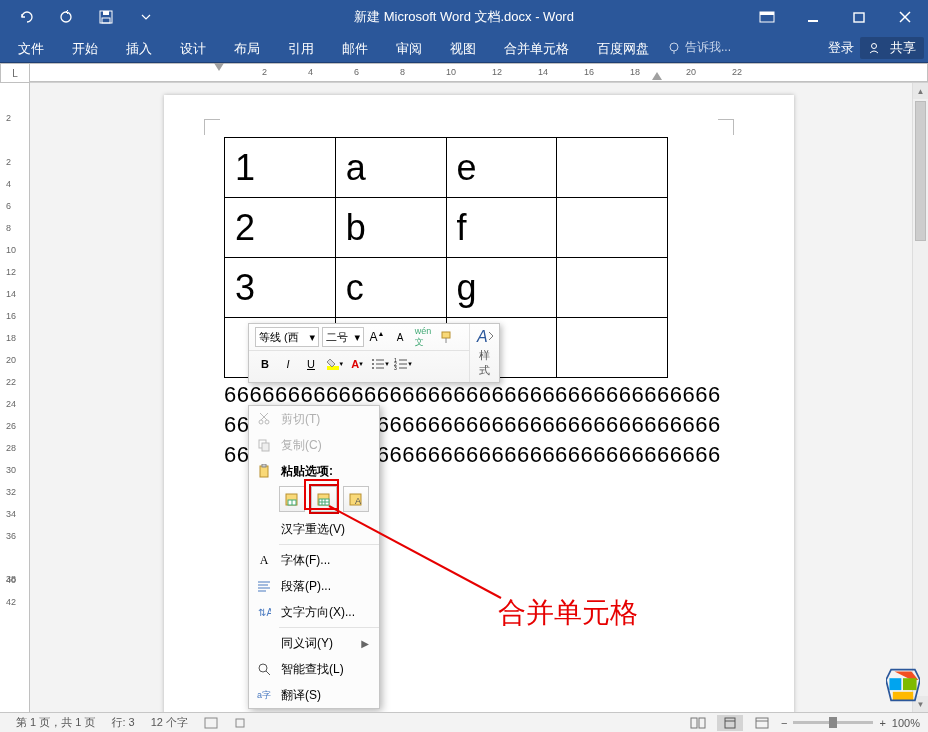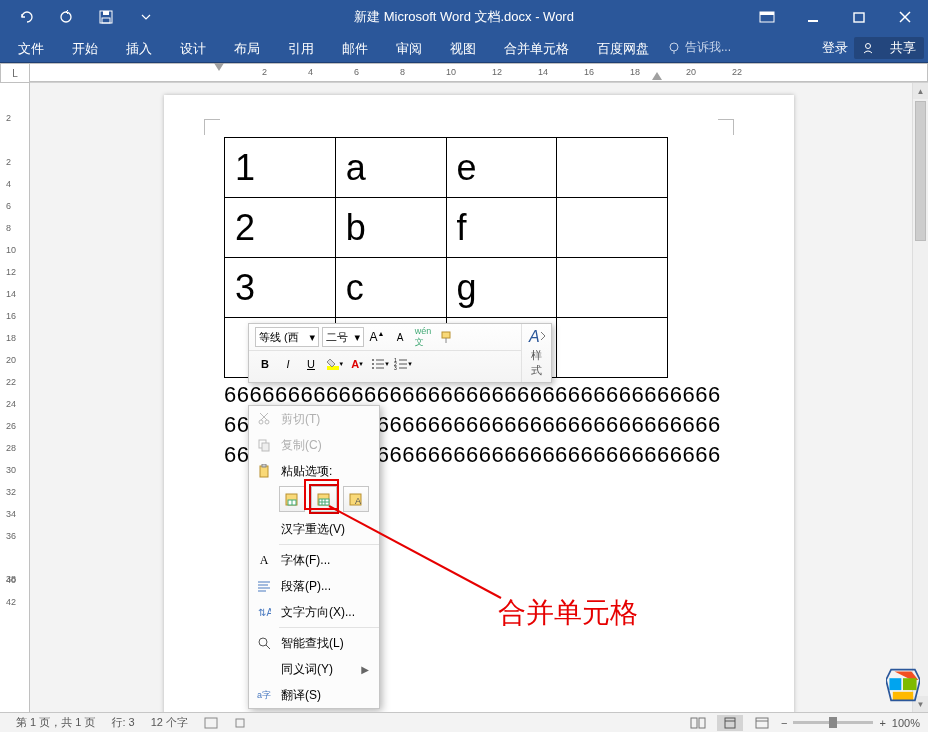--- a/index.html
+++ b/index.html
@@ -11,21 +11,21 @@
 .qat .btn { width: 40px; height: 33px; display: flex; align-items: center; justify-content: center; }
 .title { position: absolute; left: 0; right: 0; text-align: center; pointer-events: none; font-size: 13px; }
 .winctl { margin-left: auto; display: flex; }
 .winctl .btn { width: 46px; height: 33px; display: flex; align-items: center; justify-content: center; }
 
 
 .ribbon { height: 30px; background: #2b579a; display: flex; align-items: center; color: #fff; font-size: 13px; padding: 0 4px; border-bottom: 1px solid #1e3f73; }
 .ribbon .tab { padding: 0 14px; height: 28px; line-height: 28px; cursor: pointer; margin-top: 2px; }
 .ribbon .tell { color: #c8d5ea; font-size: 12px; margin-left: 4px; display: flex; align-items: center; gap: 4px; }
 .ribbon .right { margin-left: auto; display: flex; align-items: center; gap: 6px; }
-.ribbon .share { background: #23467d; padding: 2px 8px; border-radius: 2px; display: flex; align-items: center; gap: 16px; }
+.ribbon .share { background: #23467d; padding: 2px 8px; border-radius: 2px; display: flex; align-items: center; gap: 10px; }
 
 
 .rulerbar { height: 20px; background: #f3f3f3; border-bottom: 1px solid #d0d0d0; position: relative; display:flex; }
 .rulerbar .corner { width: 30px; height: 20px; border: 1px solid #c0c0c0; background: #fff; font-size: 10px; display: flex; align-items: center; justify-content: center; color:#666; }
 .hruler { flex: 1; position: relative; background: #fff; border: 1px solid #c0c0c0; border-left: none; font-size: 9px; color: #666; }
 .hruler .tick { position: absolute; top: 3px; }
 .hruler .marker { position: absolute; top: -1px; width: 10px; height: 10px; }
 
 
 .workarea { position: absolute; top: 83px; left: 0; right: 0; bottom: 20px; background: #f3f3f3; display: flex; }
@@ -38,21 +38,21 @@
 .page .crop.tr { top:24px; right:60px; border-left:none; border-bottom:none; }
 
 
 .doc-table { border-collapse: collapse; margin-top: 2px; width: 444px; }
 .doc-table td { border: 1px solid #000; padding: 8px 10px; font-size: 36px; font-weight: 300; height: 60px; vertical-align: middle; width:111px;}
 .doc-table td.sm { font-size: 10px; color: #999; }
 
 .sixes { font-size: 22px; letter-spacing: 0.5px; margin-top: 4px; white-space: nowrap; }
 
 
-.minitb { position: absolute; left: 248px; top: 323px; width: 304px; background: linear-gradient(#fefefe, #f4f4f4); border: 1px solid #c6c6c6; box-shadow: 2px 2px 6px rgba(0,0,0,.25); font-size: 11px; }
+.minitb { position: absolute; left: 248px; top: 323px; width: 252px; background: linear-gradient(#fefefe, #f4f4f4); border: 1px solid #c6c6c6; box-shadow: 2px 2px 6px rgba(0,0,0,.25); font-size: 11px; }
 .minitb .row { display: flex; align-items: center; padding: 3px 6px; gap: 3px; }
 .minitb .sep { border-top: 1px solid #e2e2e2; }
 .minitb select, .minitb .combo { border: 1px solid #c6c6c6; font-size: 11px; height: 20px; }
 .minitb .combo { width: 64px; padding: 0 3px; display:flex; align-items:center; justify-content:space-between; background:#fff;}
 .minitb .ic { width: 20px; height: 20px; display:flex; align-items:center; justify-content:center; border:1px solid transparent; }
 .minitb .styles { width: 30px; text-align: center; font-size: 11px; color:#555; display:flex; flex-direction:column; align-items:center; gap:2px; border-left:1px solid #e2e2e2; padding:4px 6px; margin-left:auto;}
 
 
 .ctxmenu { position: absolute; left: 248px; top: 405px; width: 132px; background: #fcfcfc; border: 1px solid #c6c6c6; box-shadow: 2px 2px 8px rgba(0,0,0,.3); font-size: 12px; }
 .ctxmenu .mi { display: flex; align-items: center; height: 26px; padding: 0 10px 0 6px; gap: 8px; cursor: pointer; }
@@ -378,21 +378,21 @@
       </span>
     <span class="lbl">复制(C)</span>
   </div>
   <div class="mi">
     <span class="ico">
         <svg width="14" height="14">
           <rect x="3" y="2" width="8" height="11" fill="#f9d978" stroke="#b89030"></rect>
           <rect x="5" y="0" width="4" height="3" fill="#ccc" stroke="#888"></rect>
         </svg>
       </span>
-    <span class="lbl" style="font-weight:normal">粘贴选项:</span>
+    <span class="lbl" style="font-weight:bold">粘贴选项:</span>
   </div>
   <div class="paste-row">
     <div class="pbtn">
         <svg width="16" height="16">
           <rect x="2" y="3" width="11" height="11" fill="#f9d978" stroke="#b89030"></rect>
           <rect x="4" y="9" width="8" height="5" fill="#fff" stroke="#4a7"></rect>
           <line x1="8" y1="9" x2="8" y2="14" stroke="#4a7"></line>
         </svg>
       </div>
     <div class="pbtn hi">
@@ -436,32 +436,32 @@
   <div class="mi">
     <span class="ico">
         <svg width="14" height="14">
           <text x="1" y="11" font-size="10" fill="#4a7ac0">⇅A</text>
         </svg>
       </span>
     <span class="lbl">文字方向(X)...</span>
   </div>
   <div class="hr"></div>
   <div class="mi">
+    <span class="ico"></span>
+    <span class="lbl">同义词(Y)</span>
+    <span class="arrow">▶</span>
+  </div>
+  <div class="mi">
     <span class="ico">
         <svg width="14" height="14">
           <circle cx="6" cy="6" r="4" fill="none" stroke="#555"></circle>
           <line x1="9" y1="9" x2="13" y2="13" stroke="#555"></line>
         </svg>
       </span>
     <span class="lbl">智能查找(L)</span>
-  </div>
-  <div class="mi">
-    <span class="ico"></span>
-    <span class="lbl">同义词(Y)</span>
-    <span class="arrow">▶</span>
   </div>
   <div class="mi">
     <span class="ico">
         <svg width="14" height="14">
           <text x="0" y="10" font-size="9" fill="#4a7ac0">a字</text>
         </svg>
       </span>
     <span class="lbl">翻译(S)</span>
   </div>
 

